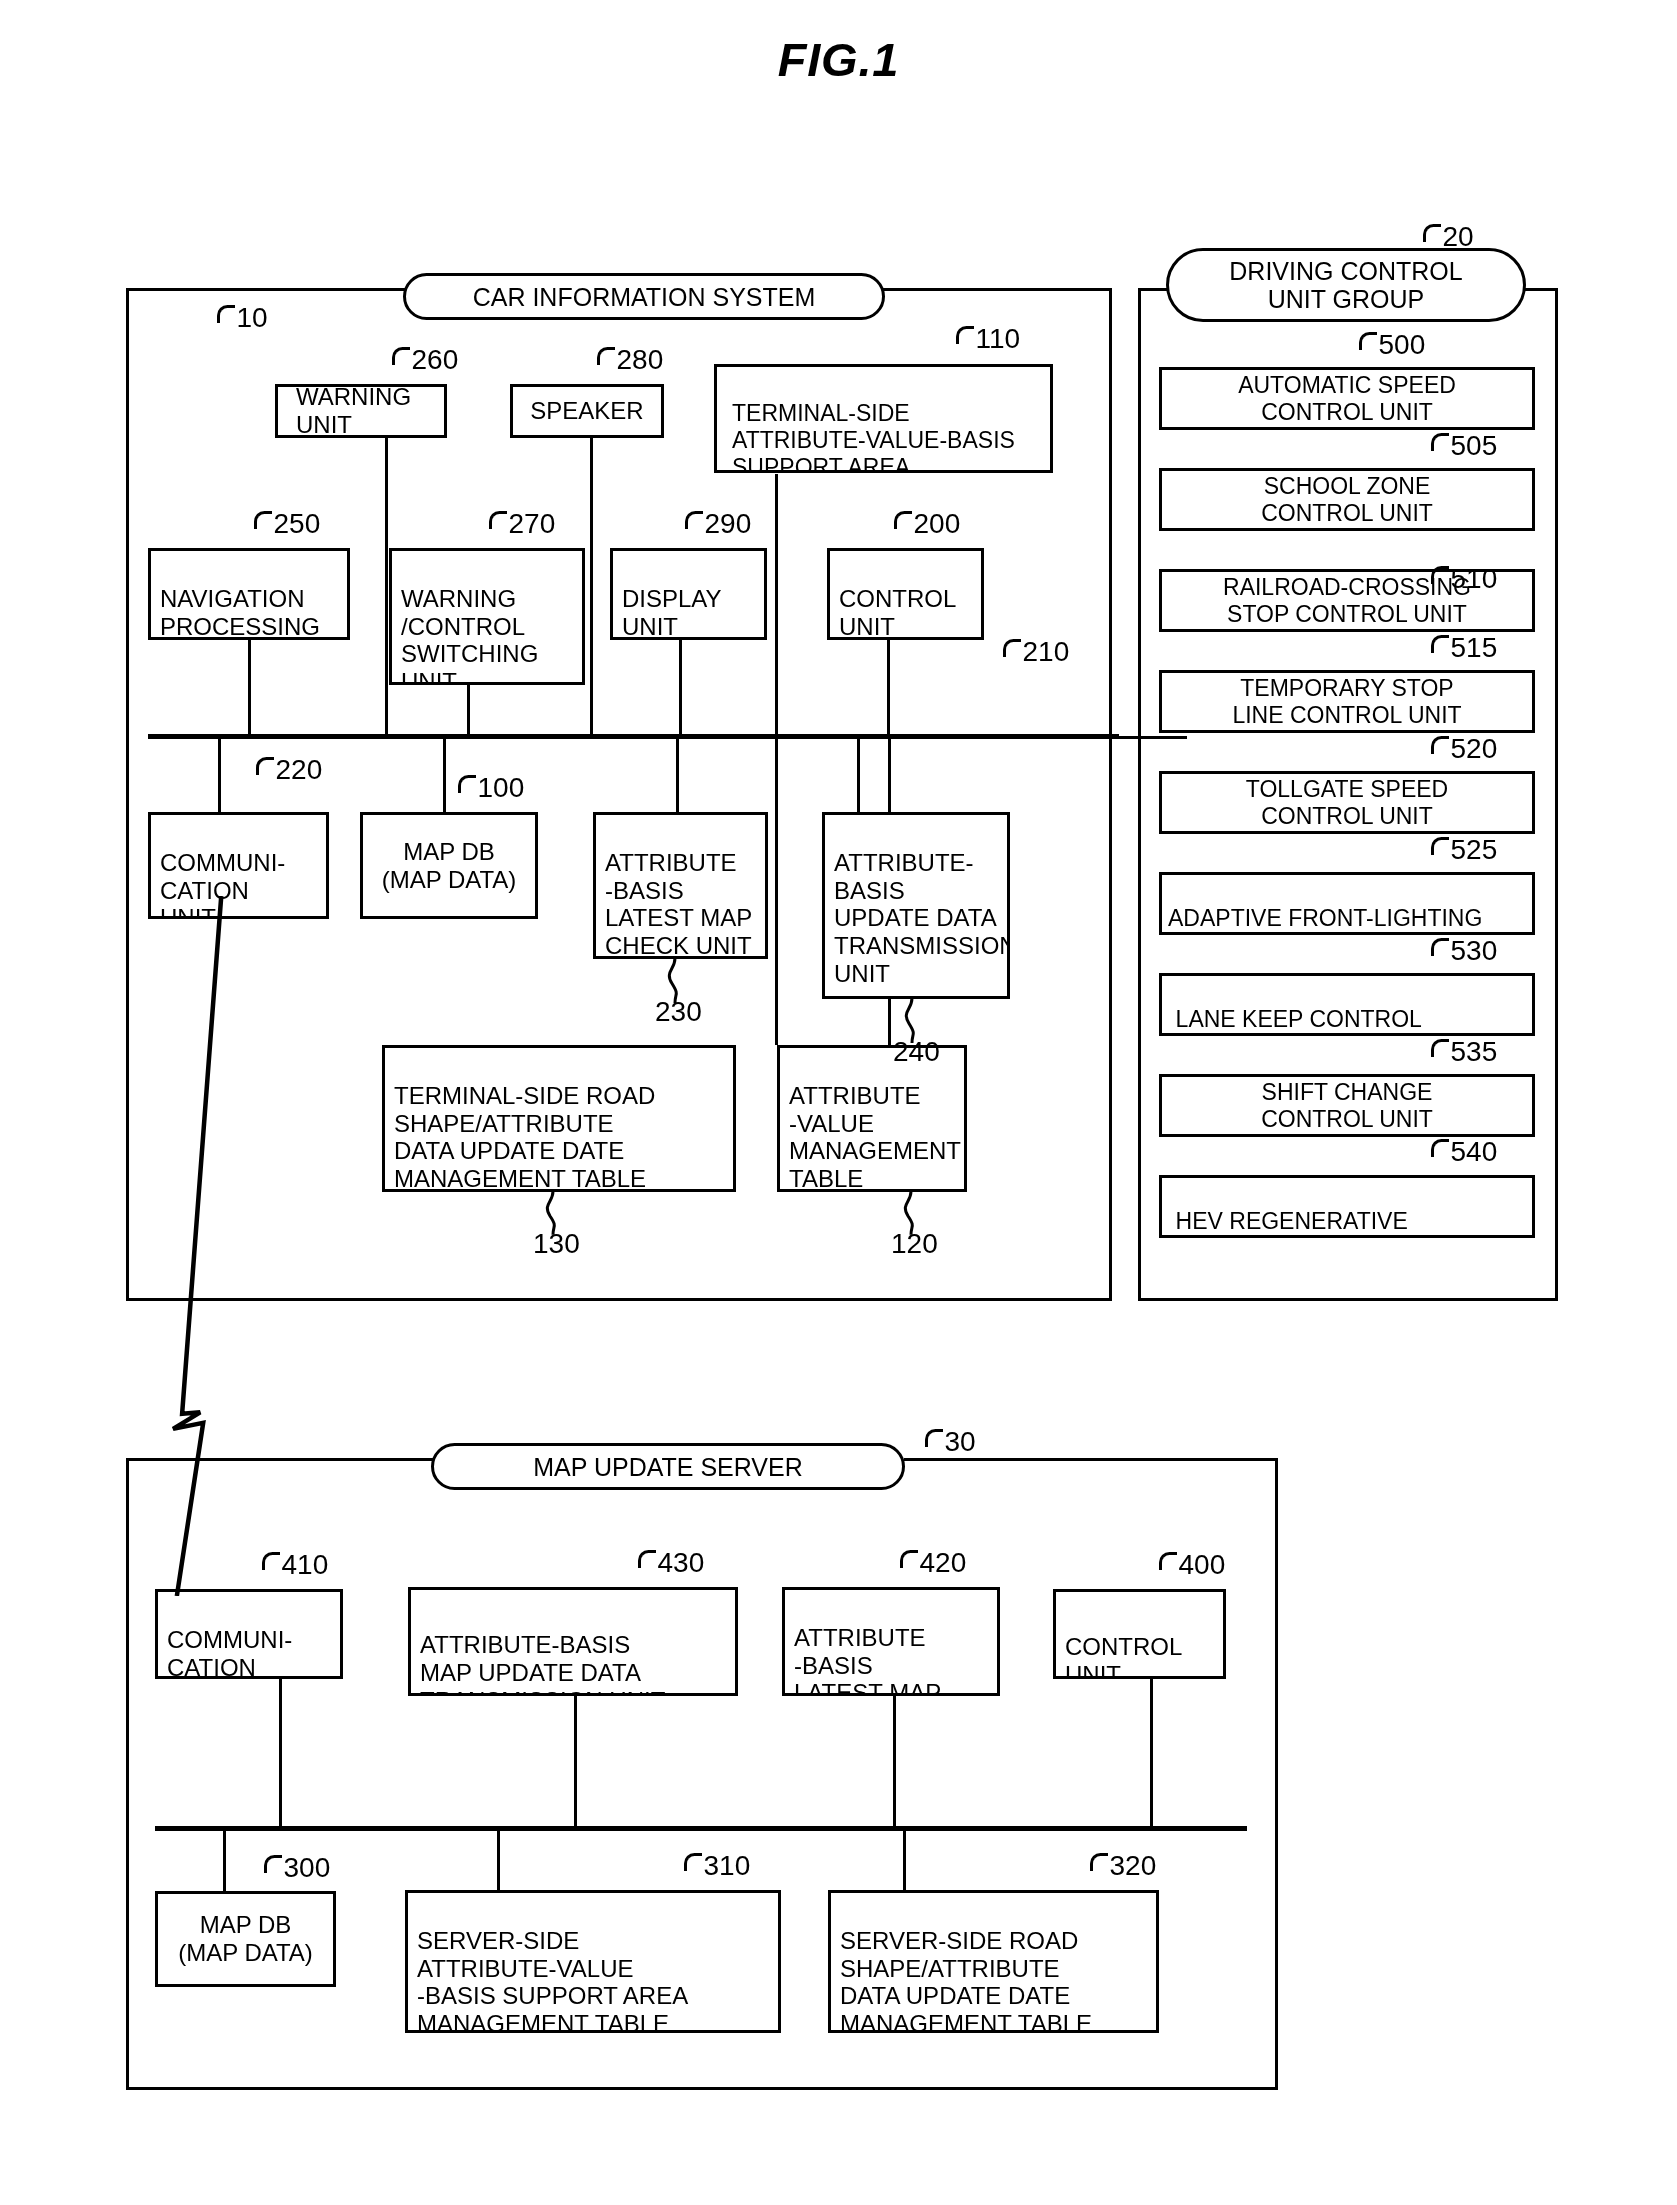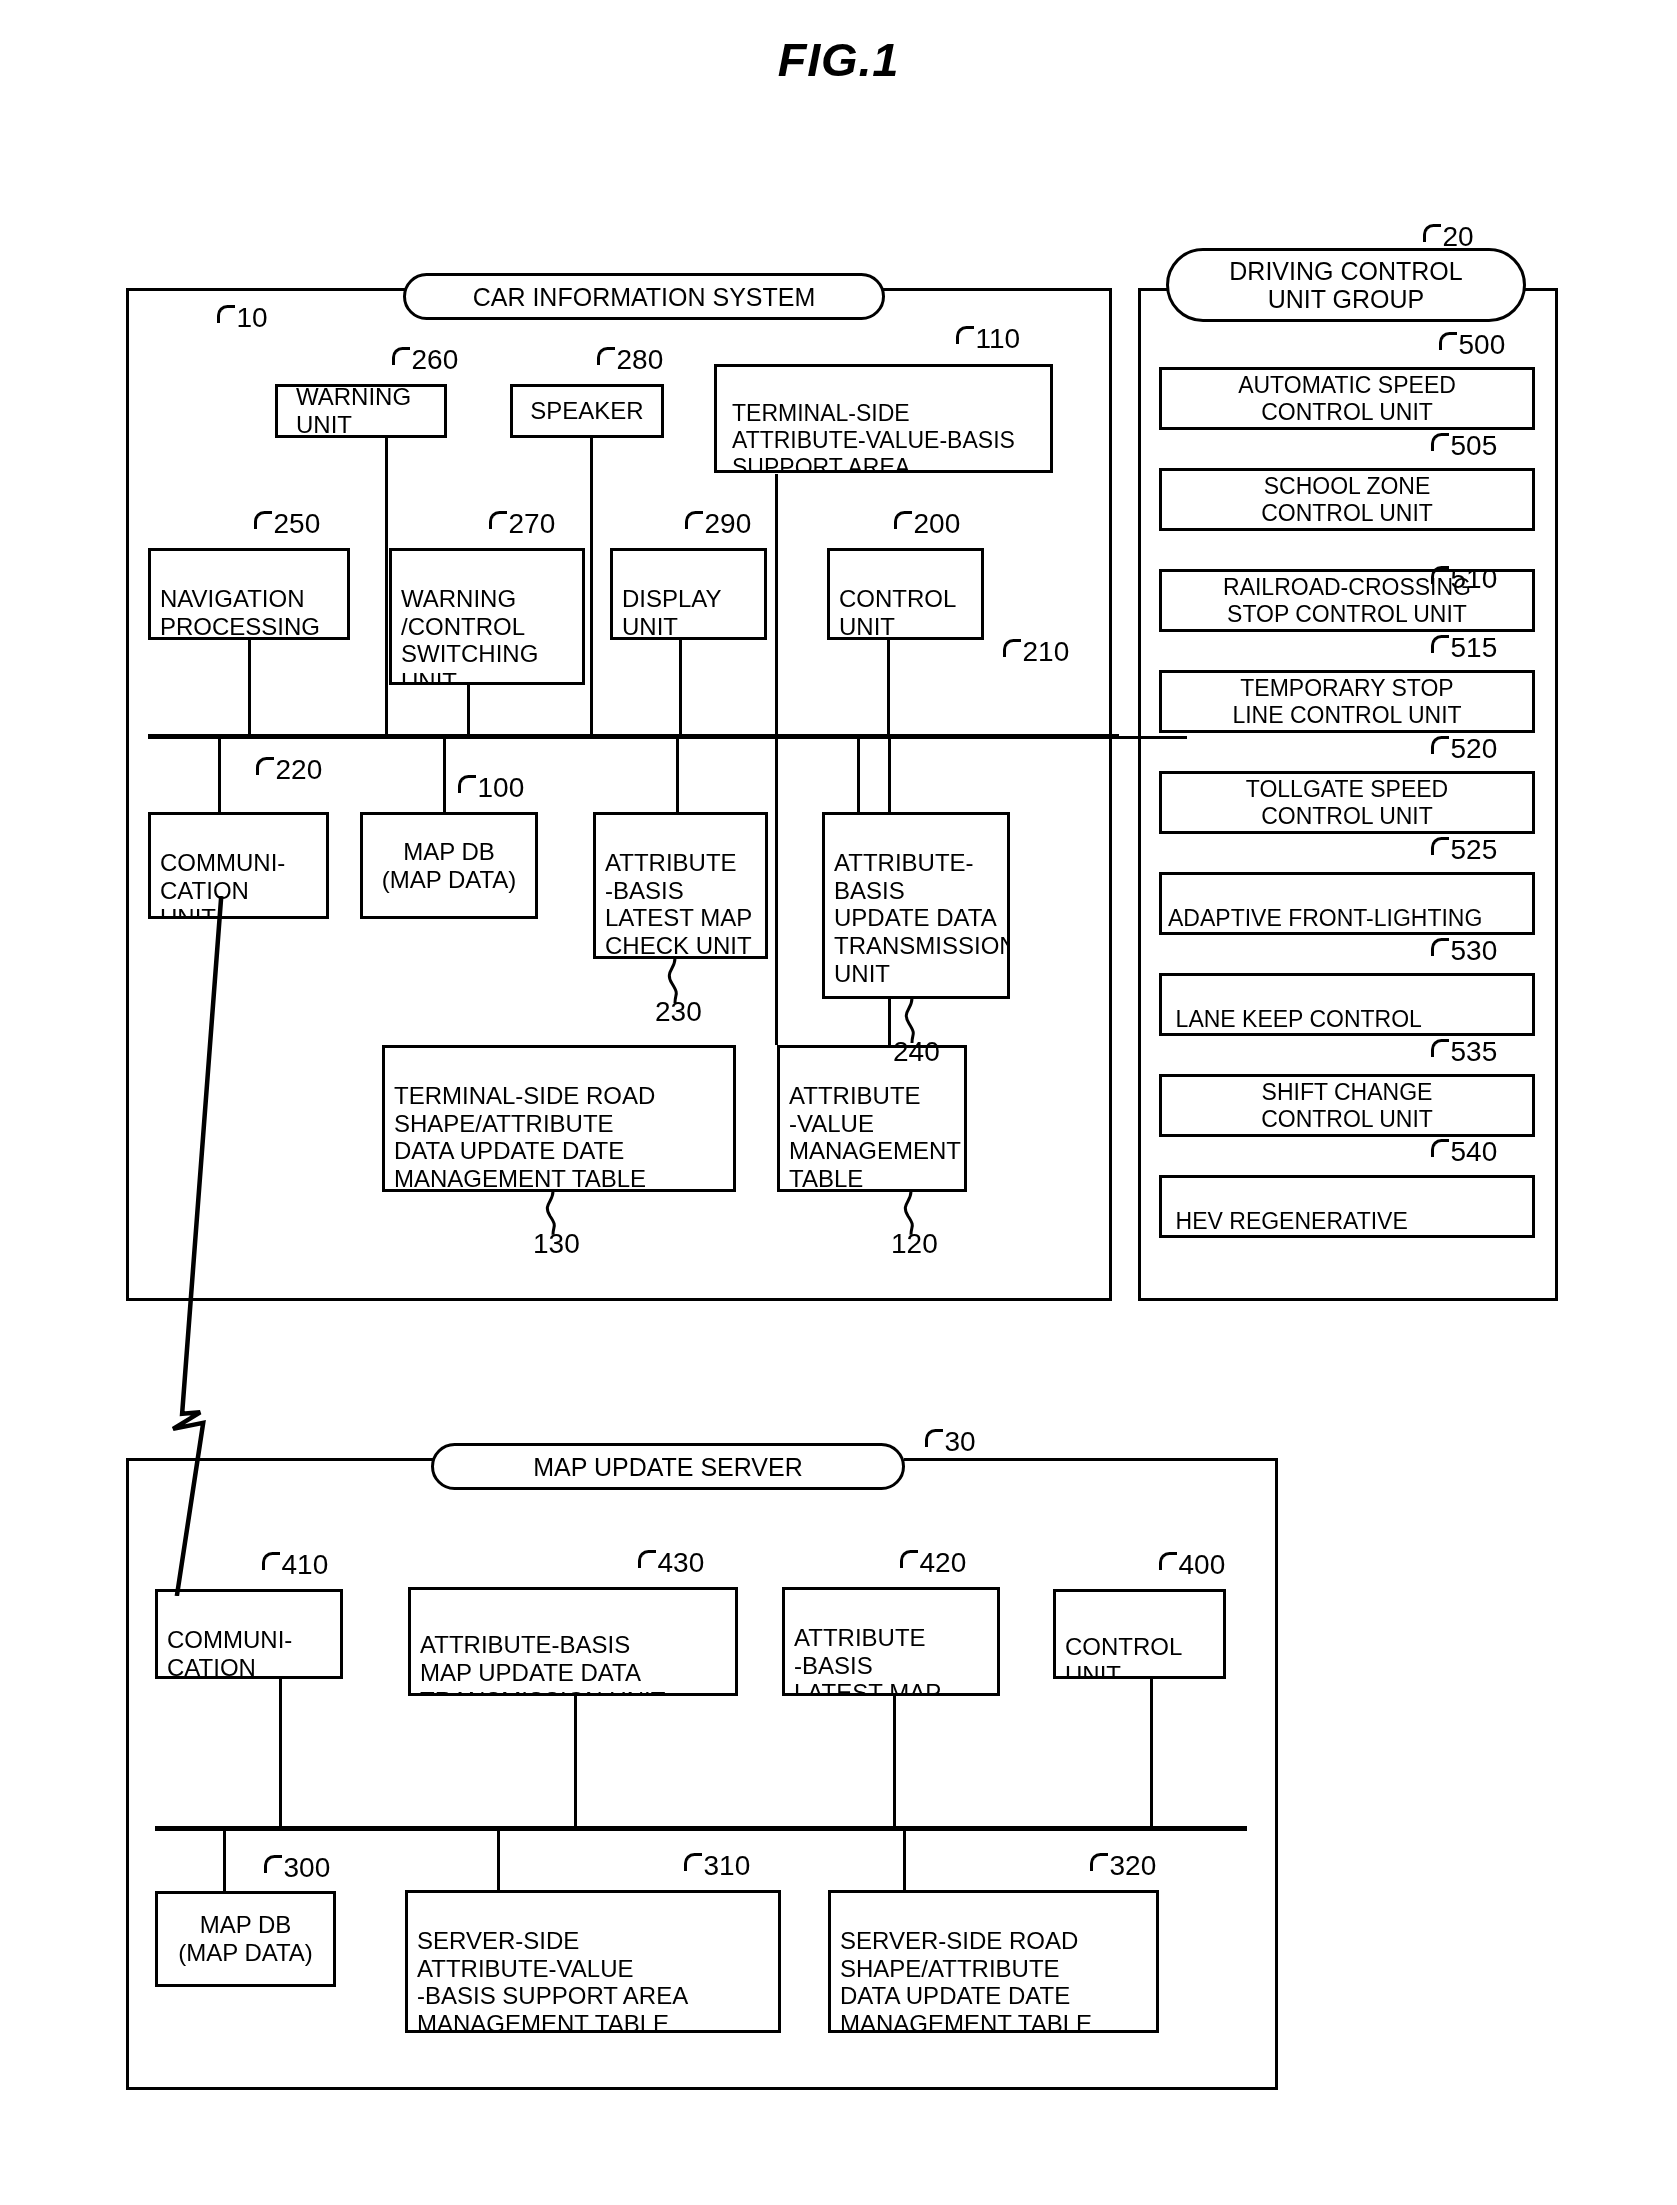--- a/index.html
+++ b/index.html
@@ -275,21 +275,21 @@
     <path d="M20,0 C20,15 6,17 16,33 C26,48 20,45 20,58" stroke="#000" stroke-width="4" fill="none"></path>
   </svg>
   <div class="ref plain" style="left:891px; top:1230px;">
     <span>120</span>
   </div>
 
   <div class="box center" style="left:1159px; top:367px; width:376px; height:63px; white-space:pre-line; font-size:23px;">
     <span>AUTOMATIC SPEED
 CONTROL UNIT</span>
   </div>
-  <div class="ref" style="left:1431px; top:331px;padding-left:8px;">
+  <div class="ref" style="left:1351px; top:331px;padding-left:8px;">
     <span class="hook"></span><span>500</span>
   </div>
 
   <div class="box center" style="left:1159px; top:468px; width:376px; height:63px; white-space:pre-line; font-size:23px;">
     <span>SCHOOL ZONE
 CONTROL UNIT</span>
   </div>
   <div class="ref" style="left:1431px; top:432px;">
     <span class="hook"></span><span>505</span>
   </div>

